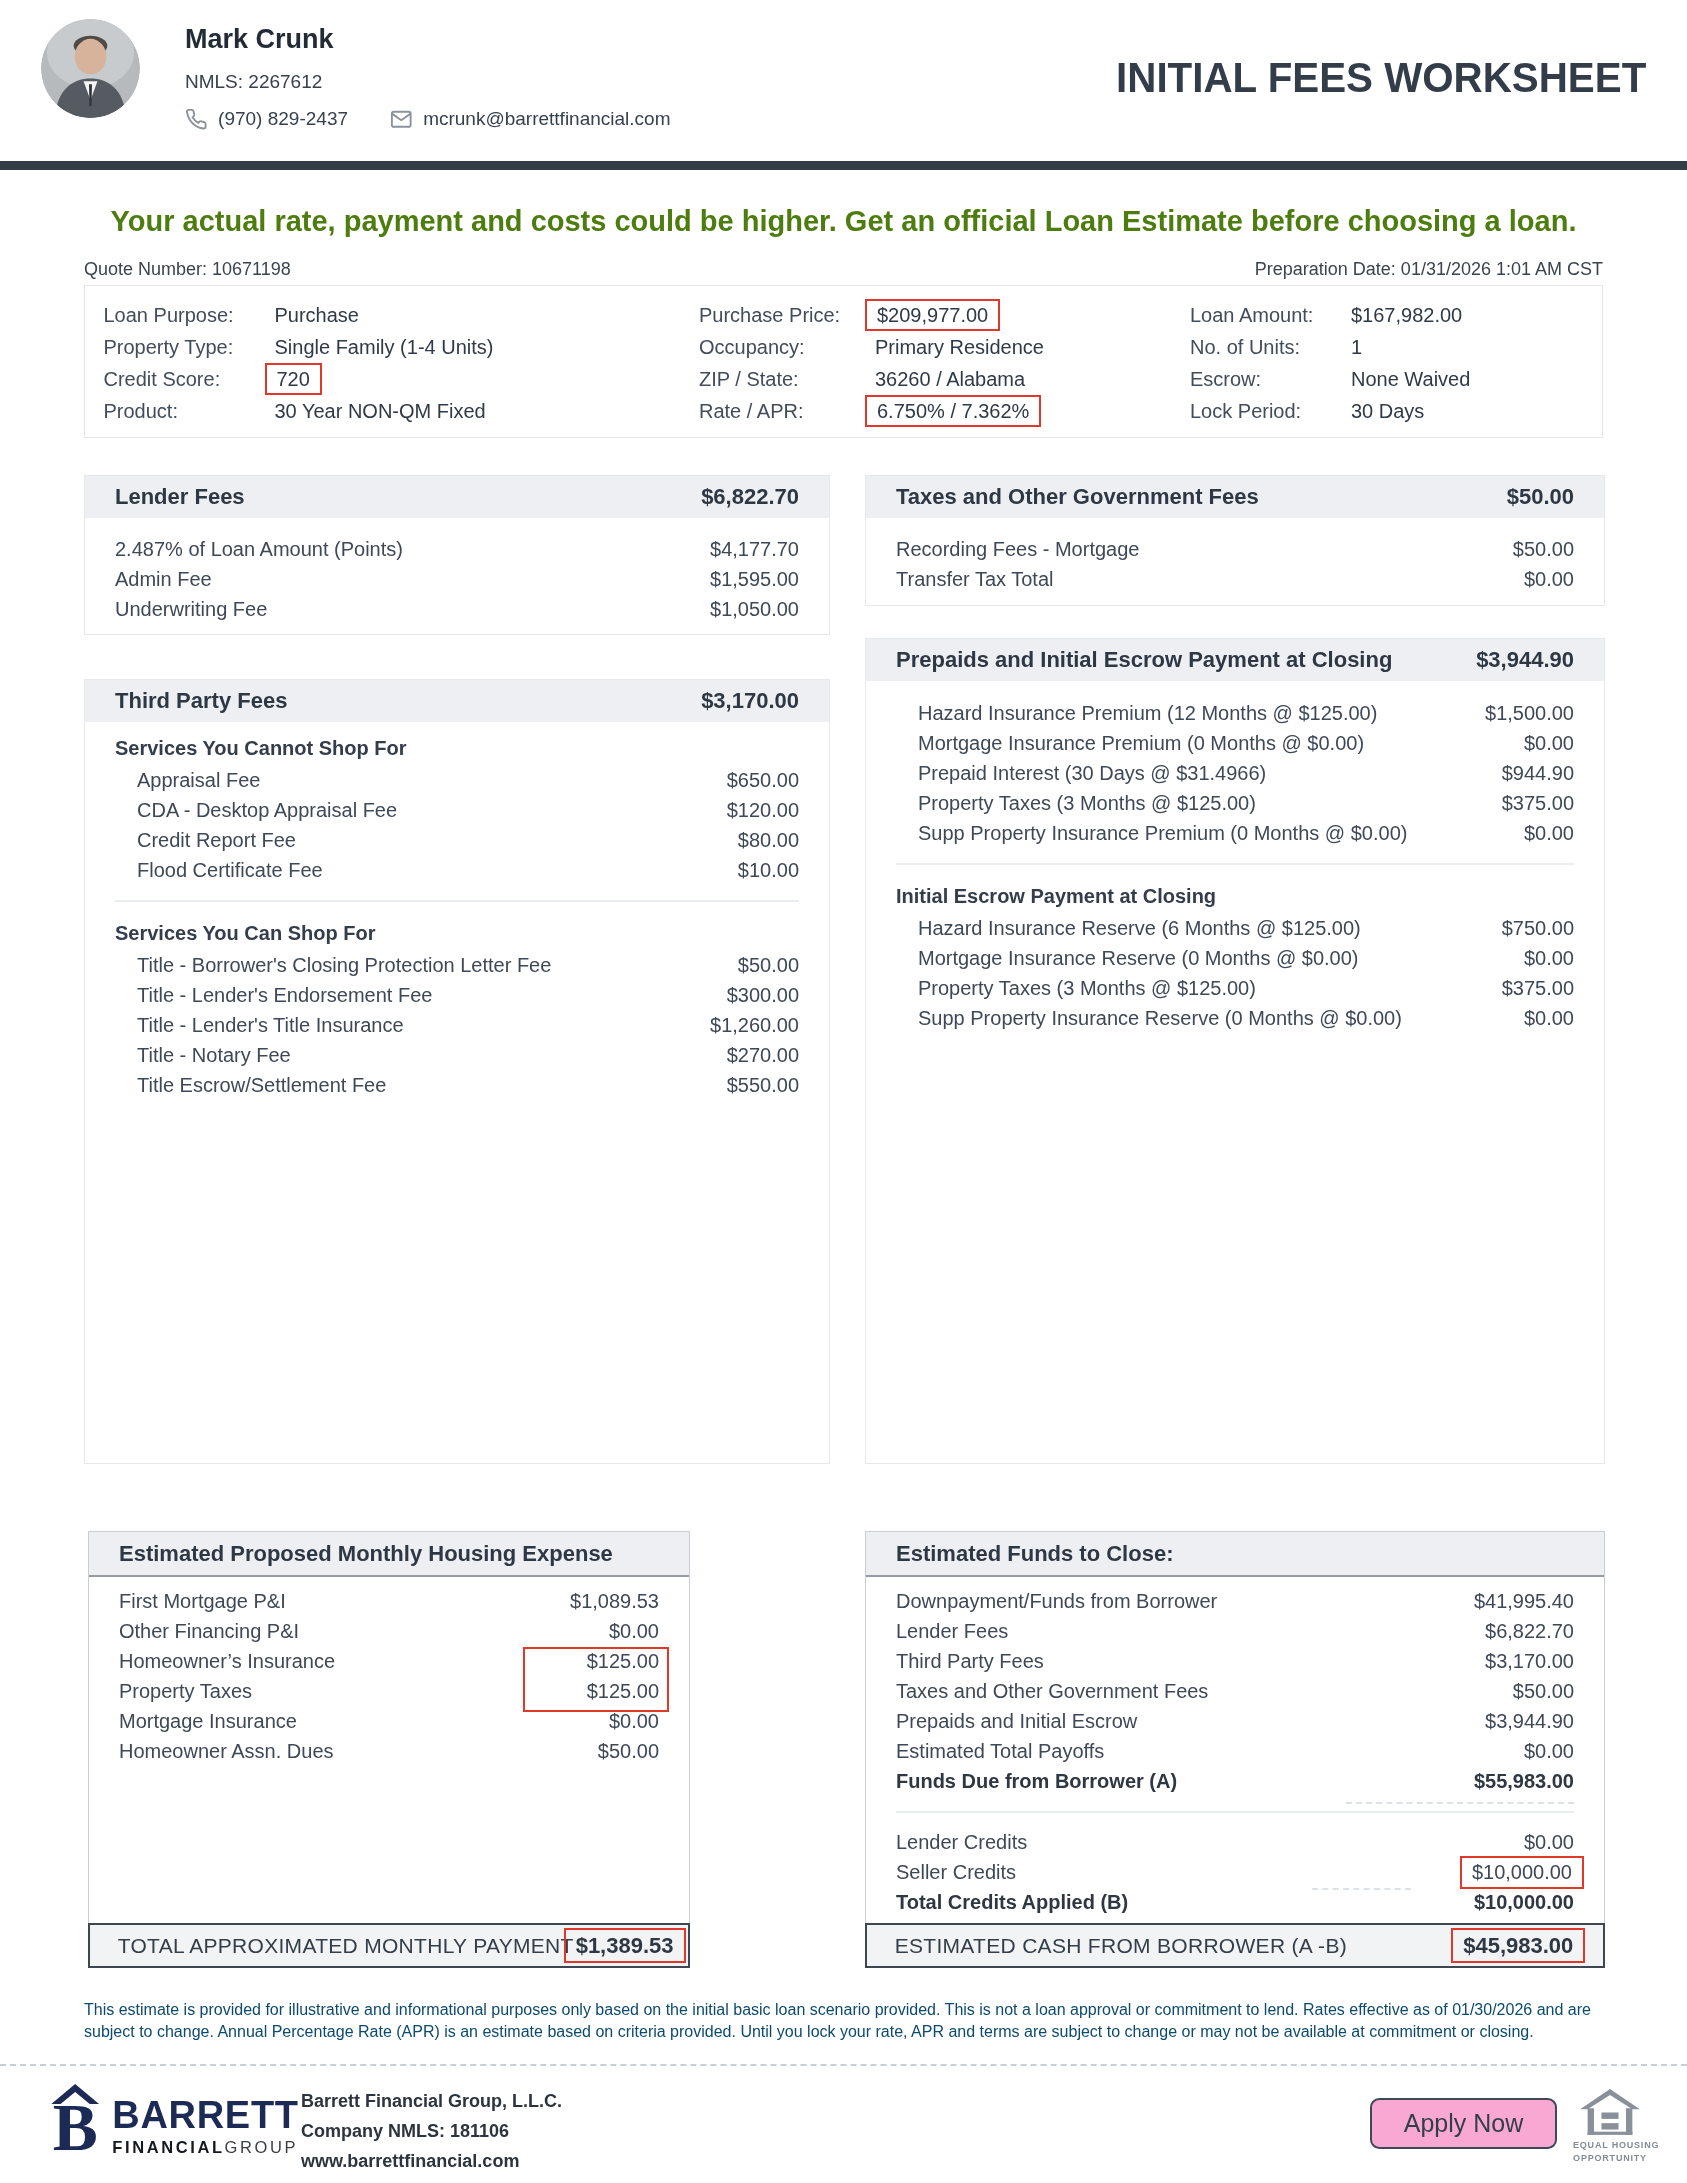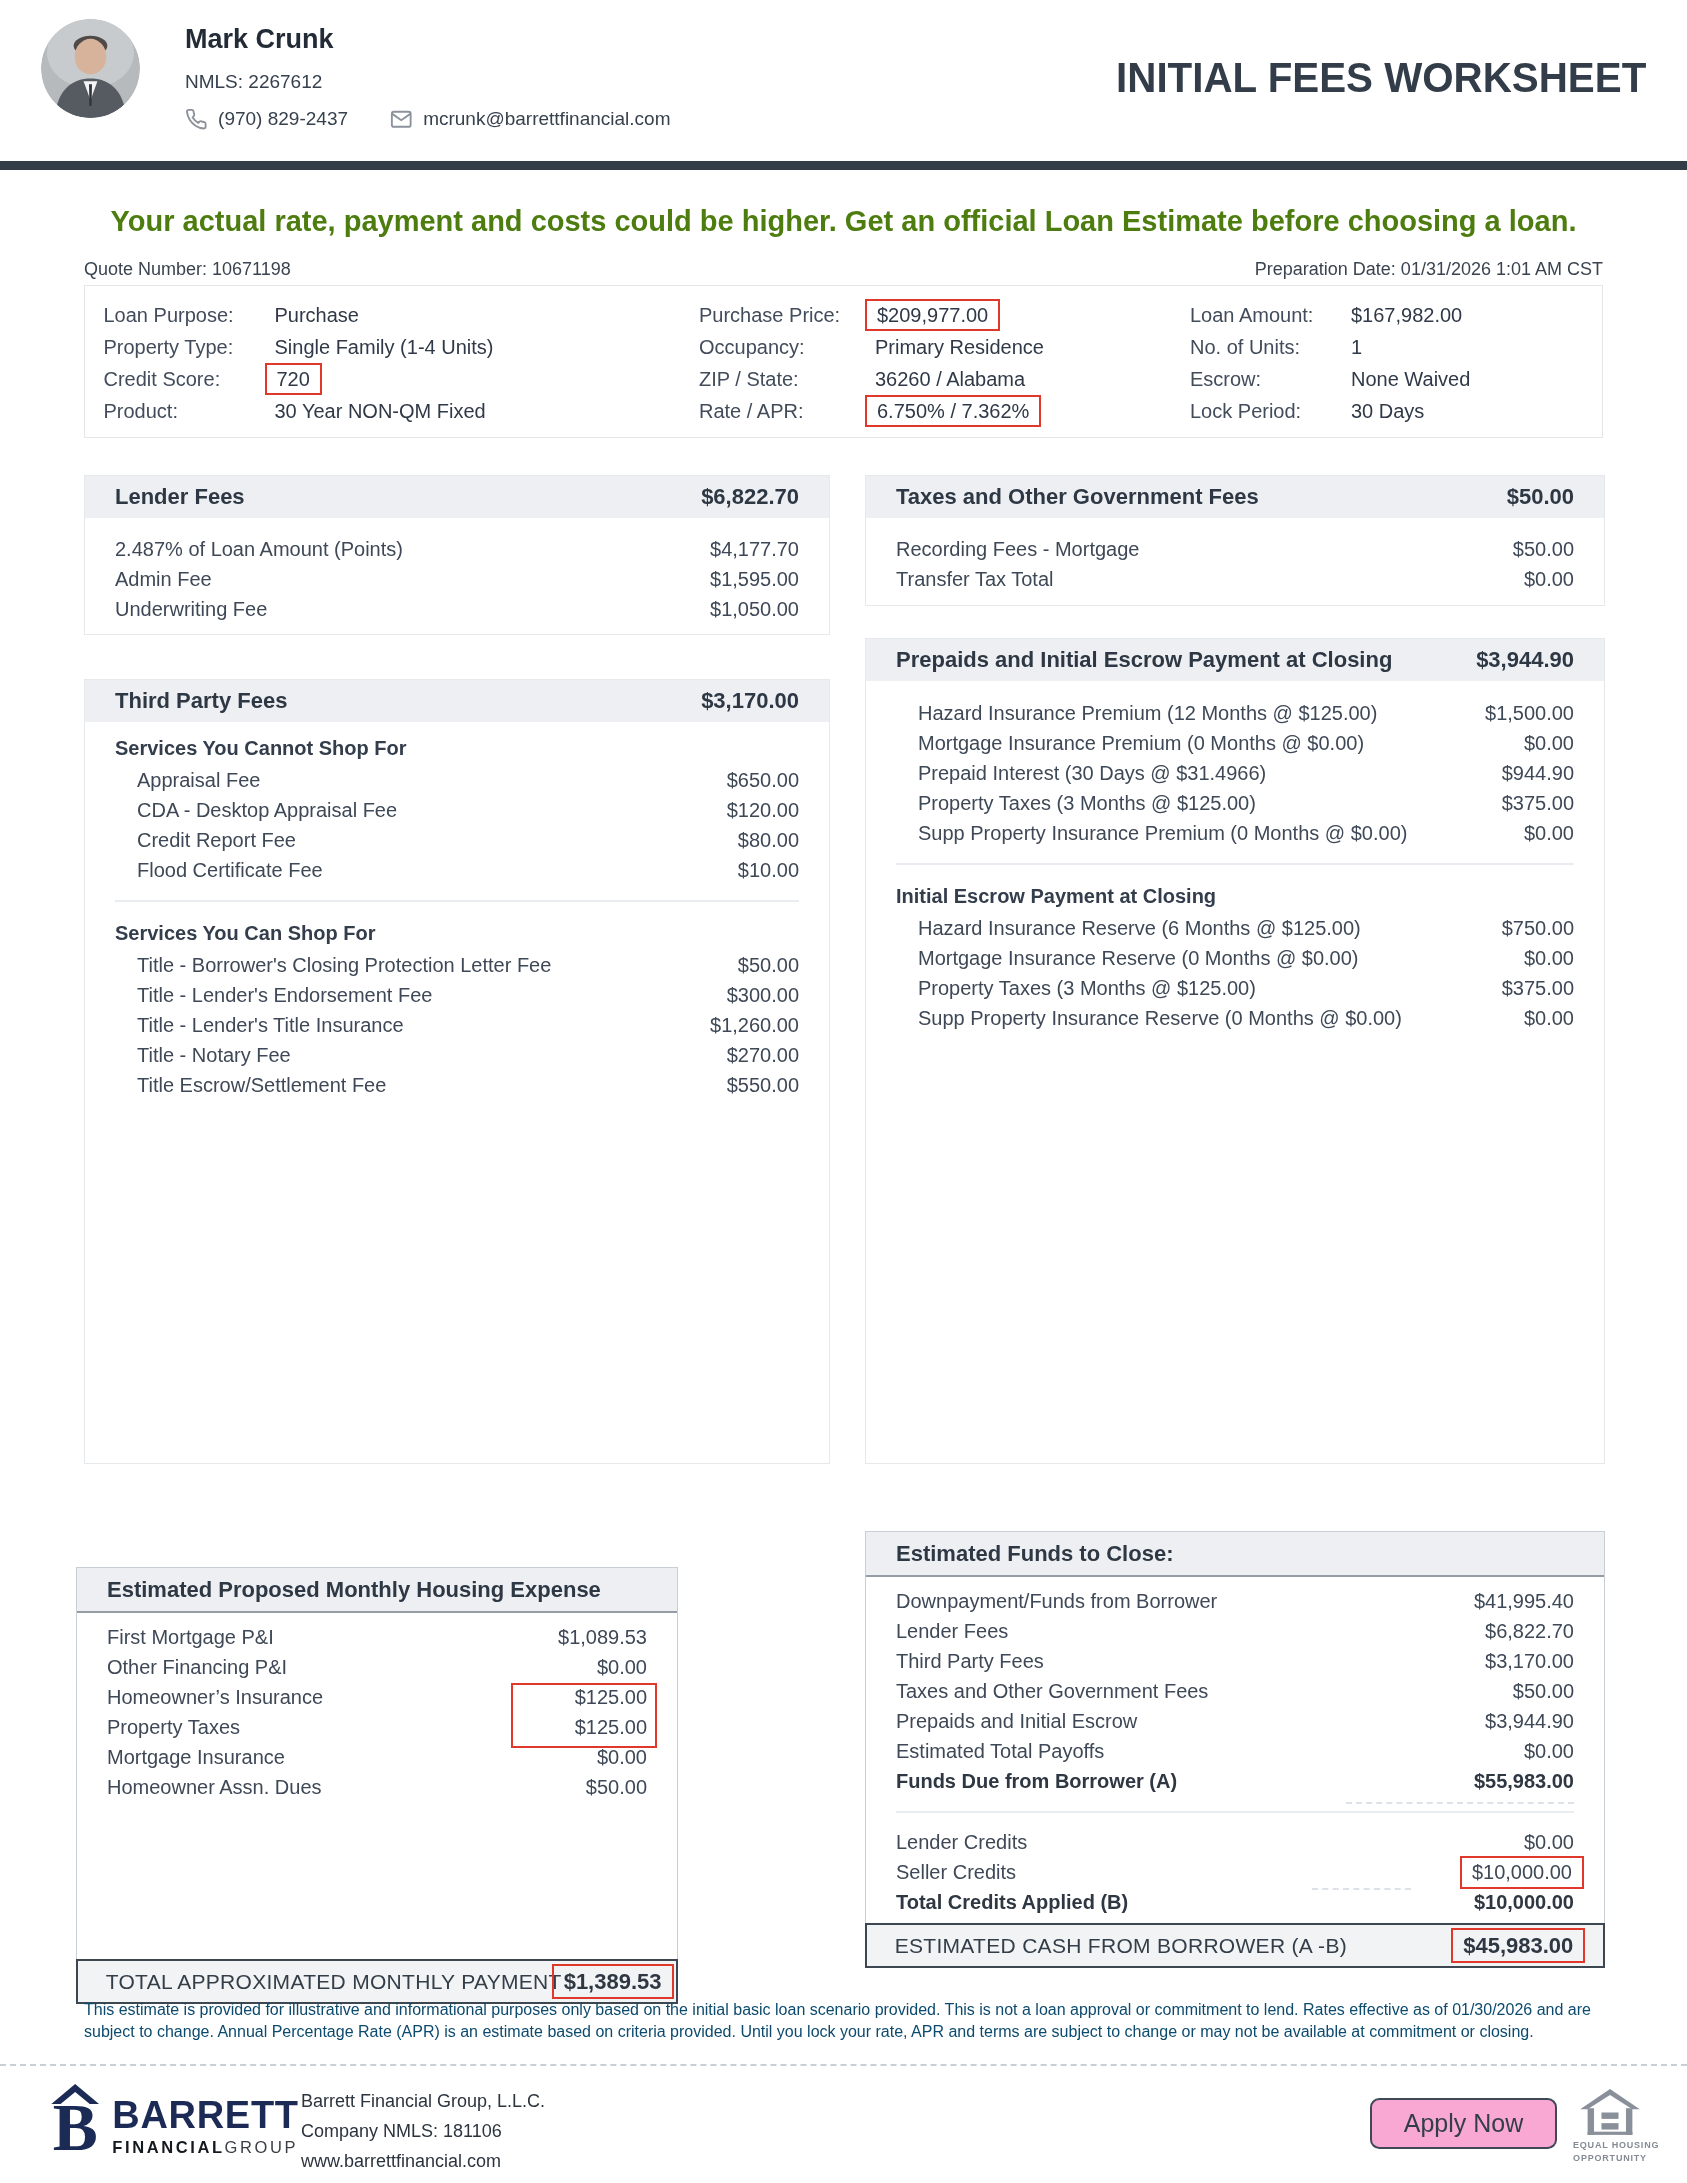--- a/index.html
+++ b/index.html
@@ -49,21 +49,21 @@
   .indent { padding-left:52px; }
   .divline { height:2px; background:#e9edf1; margin:14.6px 30px; }
   .pad-s { padding-top:16px; }
   .pad-m { padding-top:9.3px; }
   .pad-l { padding-top:17px; }
 
   .lender-box { left:84px; top:475px; width:746px; height:160px; }
   .gov-box    { left:865px; top:475px; width:740px; height:131px; }
   .tp-box     { left:84px; top:679px; width:746px; height:785px; }
   .prep-box   { left:865px; top:638px; width:740px; height:826px; }
-  .monthly-box{ left:76px; top:1531px; width:602px; height:437px;margin-top:36px; }
+  .monthly-box{ left:88px; top:1531px; width:602px; height:437px; }
   .funds-box  { left:865px; top:1531px; width:740px; height:437px; }
 
   .total-band { position:absolute; left:-1.3px; right:-1.3px; bottom:-1.3px; height:45px; background:#f2f3f5; border:2px solid #3d4752; display:flex; align-items:center; justify-content:space-between; padding:0 28px; }
   .total-label { font-size:21px; color:#333e49; letter-spacing:0.3px; white-space:nowrap; }
   .total-value { font-size:22px; font-weight:700; color:#2e3742; white-space:nowrap; }
 
   .pair-redbox { position:absolute; top:115px; right:20px; width:146px; height:65px; border:2.6px solid var(--red,#e0392c); pointer-events:none; }
   .dash-payoffs { position:absolute; top:270px; right:30px; width:228px; border-top:2px dashed #dde2e9; }
   .dash-seller  { position:absolute; top:356px; right:193px; width:99px; border-top:2px dashed #dde2e9; }
 
@@ -73,21 +73,21 @@
 
   .logo { position:absolute; left:50px; top:2084px; display:flex; align-items:flex-start; }
   .logo-mark { width:53px; height:71px; margin-right:9.3px; }
   .logo-text { padding-top:12px; }
   .logo-word { font-size:38px; font-weight:700; color:var(--navy,#1c2b55); letter-spacing:0.7px; line-height:38px; }
   .logo-sub { font-size:16.5px; letter-spacing:2.6px; margin-top:4px; color:#14181f; }
   .logo-sub .s1 { font-weight:700; }
   .logo-sub .s2 { font-weight:400; color:#3a3f46; }
 
   .company { position:absolute; left:301px; top:2089px; font-size:18px; color:#2c343f; }
-  .company div { height:30px; line-height:25px; }
+  .company div { height:30px; line-height:25px;font-weight:bold; }
 
   .apply-btn { position:absolute; left:1370px; top:2098px; width:187px; height:51px; border:2px solid #3e4955; border-radius:9.3px; background:#f9a8d4; display:flex; align-items:center; justify-content:center; font-size:25px; color:#333e4a; font-family:"Liberation Sans", sans-serif; cursor:pointer; }
 
   .eho { position:absolute; left:1573px; top:2088px; width:74px; text-align:center; }
   .eho svg { width:64px; height:49px; }
   .eho-text { font-size:9px; font-weight:700; letter-spacing:0.8px; color:#858b94; line-height:11.2px; margin-top:1.3px; white-space:nowrap; }
 </style>
 </head>
 <body>
 

